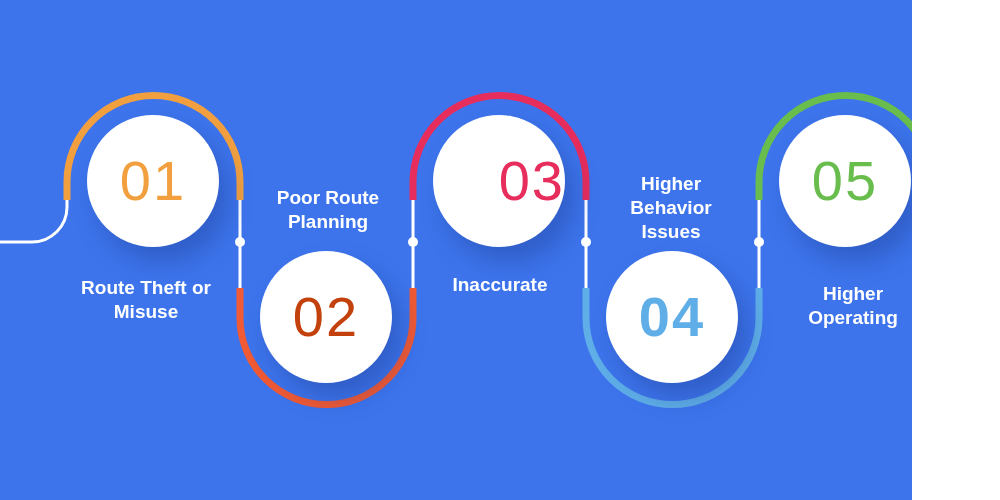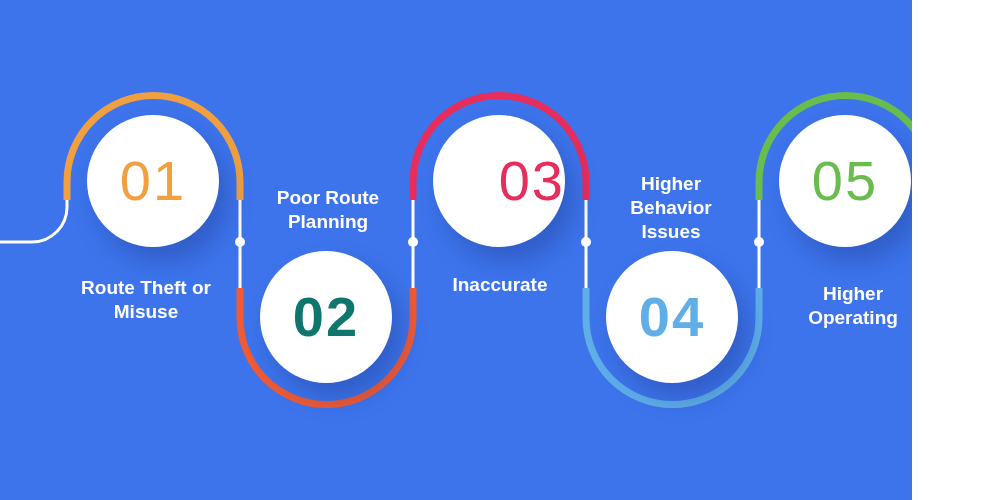--- a/index.html
+++ b/index.html
@@ -86,21 +86,21 @@
     <circle class="dot" cx="240" cy="242" r="5" fill="#FFFFFF"></circle>
     <circle class="dot" cx="413" cy="242" r="5" fill="#FFFFFF"></circle>
     <circle class="dot" cx="586" cy="242" r="5" fill="#FFFFFF"></circle>
     <circle class="dot" cx="759" cy="242" r="5" fill="#FFFFFF"></circle>
   </svg>
 
   <div class="circle c1">
     <span class="num" style="color: rgb(242, 160, 63);">01</span>
   </div>
   <div class="circle c2">
-    <span class="num" style="color: #0f766e; font-weight: bold;">02</span>
+    <span class="num" style="color: #c2410c;">02</span>
   </div>
   <div class="circle c3">
     <span class="num" style="color: rgb(231, 45, 92);">03</span>
   </div>
   <div class="circle c4">
     <span class="num" style="color: rgb(95, 174, 232); font-weight: bold;">04</span>
   </div>
   <div class="circle c5">
     <span class="num" style="color: rgb(104, 189, 76);">05</span>
   </div>

